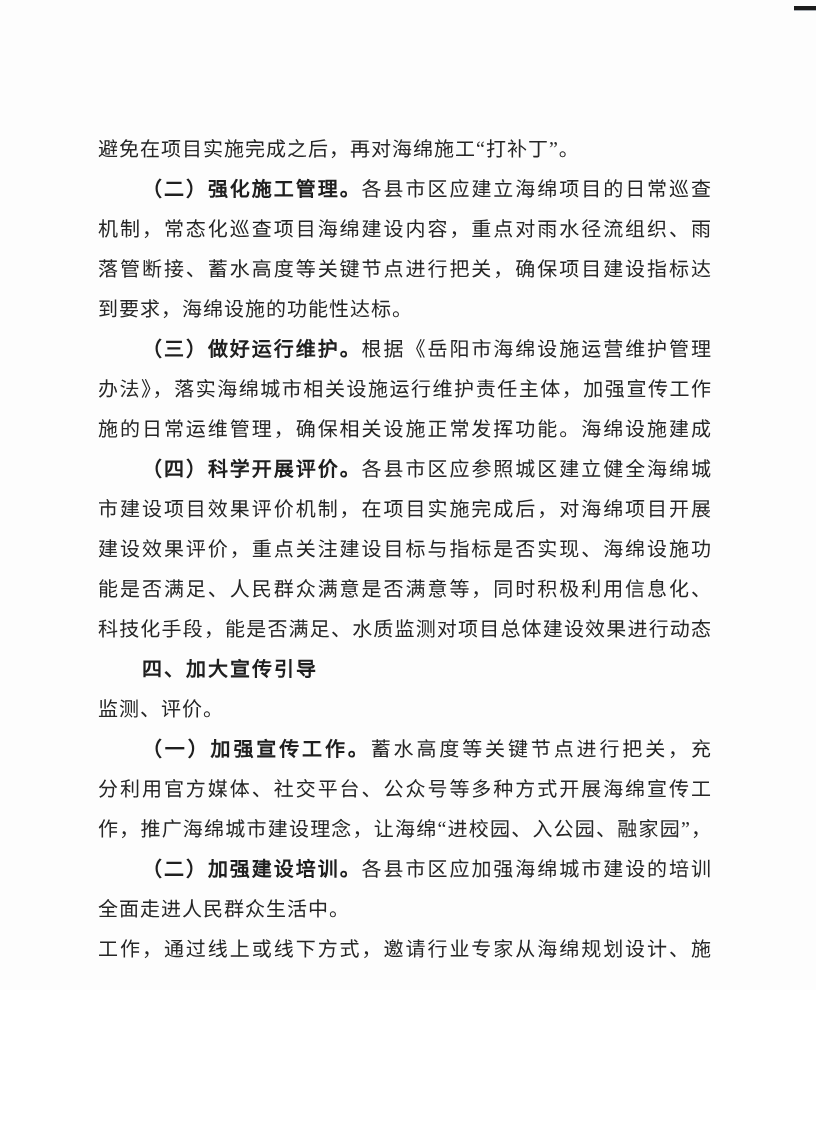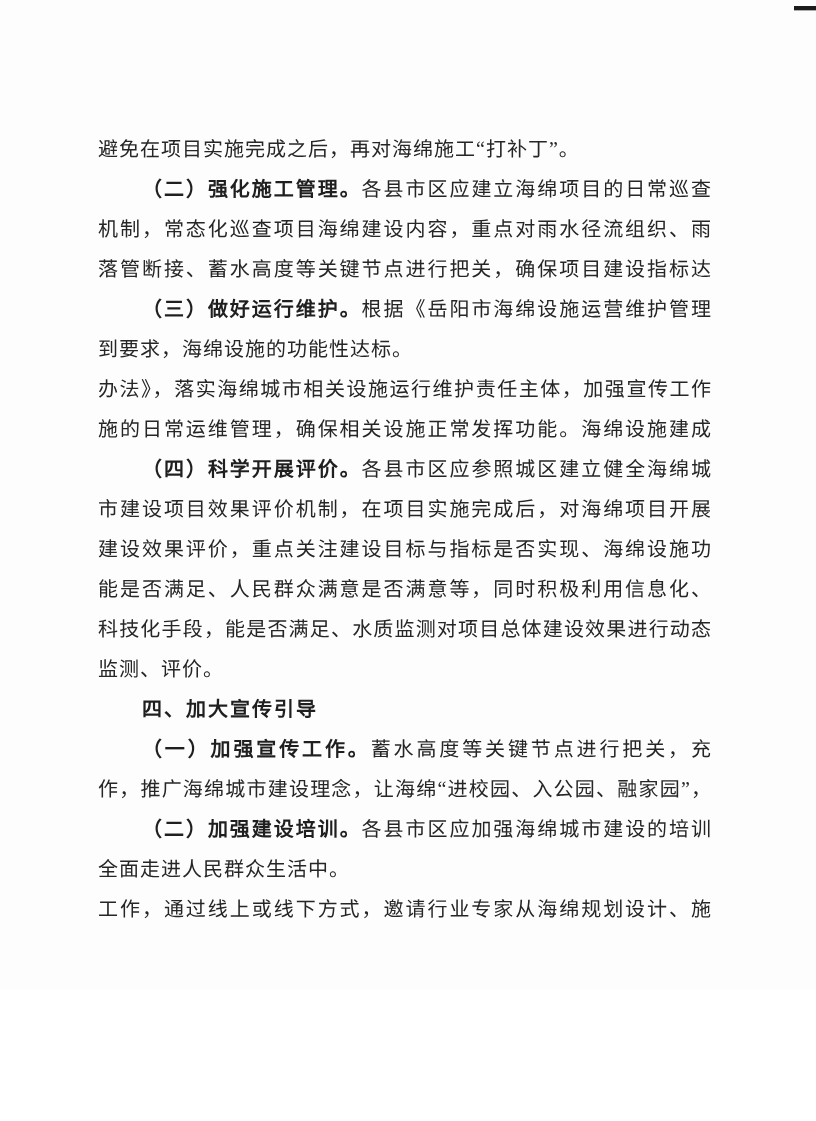--- a/index.html
+++ b/index.html
@@ -67,30 +67,31 @@
 </head>
 <body>
 
 <div class="page">
   <div class="scan-mark"></div>
   <div class="doc-body" id="doc-body">
       <div class="line"><span class="run">避免在项目实施完成之后，再对海绵施工“打补丁”。</span></div>
       <div class="line justify indent"><span class="run-bold">（二）强化施工管理。</span><span class="run">各县市区应建立海绵项目的日常巡查</span></div>
       <div class="line justify"><span class="run">机制，常态化巡查项目海绵建设内容，重点对雨水径流组织、雨</span></div>
       <div class="line justify"><span class="run">落管断接、蓄水高度等关键节点进行把关，确保项目建设指标达</span></div>
+      <div class="line"><span class="run">到要求，海绵设施的功能性达标。</span></div>
       <div class="line justify indent"><span class="run-bold">（三）做好运行维护。</span><span class="run">根据《岳阳市海绵设施运营维护管理</span></div>
-      <div class="line"><span class="run">到要求，海绵设施的功能性达标。</span></div>
       <div class="line justify"><span class="run">办法》，落实海绵城市相关设施运行维护责任主体，加强宣传工作</span></div>
       <div class="line justify"><span class="run">施的日常运维管理，确保相关设施正常发挥功能。海绵设施建成</span></div>
       <div class="line justify indent"><span class="run-bold">（四）科学开展评价。</span><span class="run">各县市区应参照城区建立健全海绵城</span></div>
       <div class="line justify"><span class="run">市建设项目效果评价机制，在项目实施完成后，对海绵项目开展</span></div>
       <div class="line justify"><span class="run">建设效果评价，重点关注建设目标与指标是否实现、海绵设施功</span></div>
       <div class="line justify"><span class="run">能是否满足、人民群众满意是否满意等，同时积极利用信息化、</span></div>
       <div class="line justify"><span class="run">科技化手段，能是否满足、水质监测对项目总体建设效果进行动态</span></div>
+      <div class="line indent"><span class="run-sans">四、加大宣传引导</span></div>
       <div class="line"><span class="run">监测、评价。</span></div>
-      <div class="line indent"><span class="run-sans">四、加大宣传引导</span></div>
       <div class="line justify indent"><span class="run-bold">（一）加强宣传工作。</span><span class="run">蓄水高度等关键节点进行把关，充</span></div>
+      <div class="line justify"><span class="run">分利用官方媒体、社交平台、公众号等多种方式开展海绵宣传工</span></div>
       <div class="line justify"><span class="run">作，推广海绵城市建设理念，让海绵“进校园、入公园、融家园”，</span></div>
       <div class="line justify indent"><span class="run-bold">（二）加强建设培训。</span><span class="run">各县市区应加强海绵城市建设的培训</span></div>
       <div class="line"><span class="run">全面走进人民群众生活中。</span></div>
       <div class="line justify"><span class="run">工作，通过线上或线下方式，邀请行业专家从海绵规划设计、施</span></div>
     </div>
 </div>
 
 </body></html>

